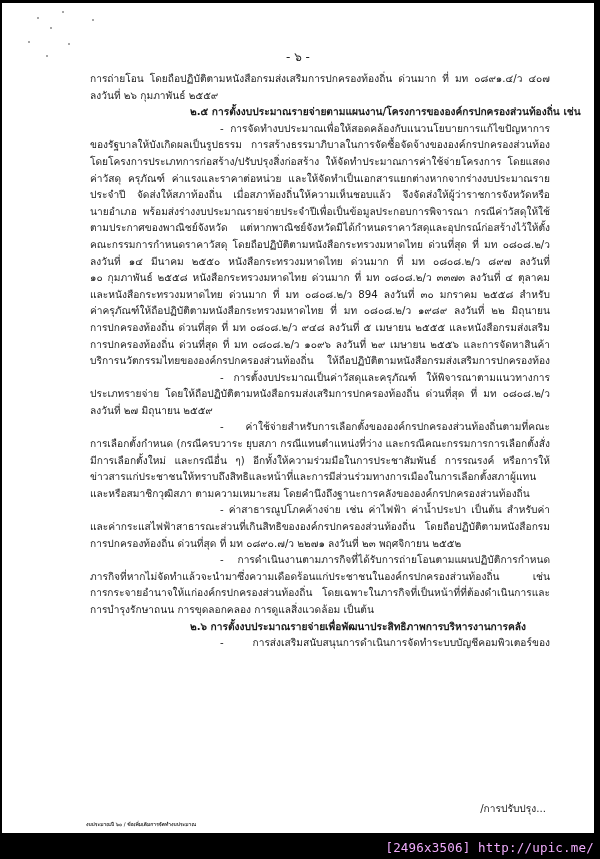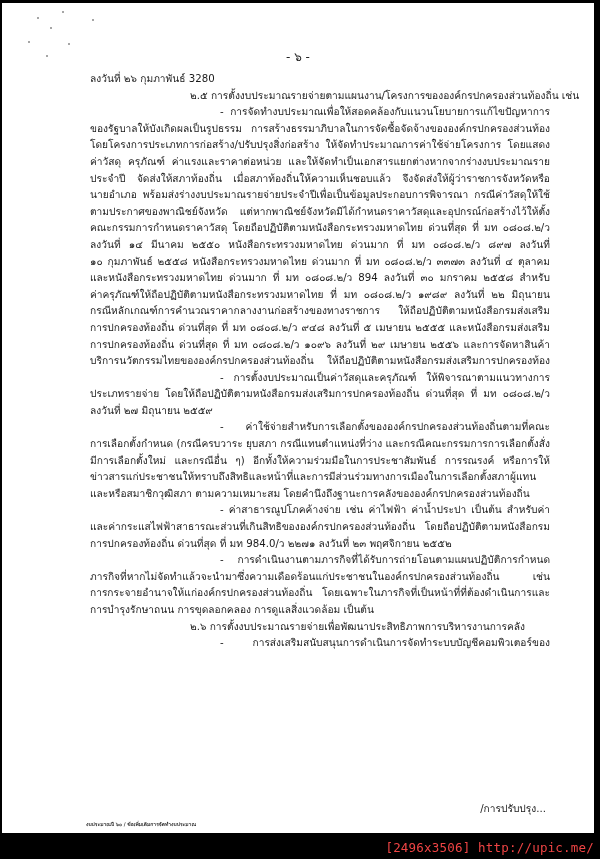--- a/index.html
+++ b/index.html
@@ -17,74 +17,74 @@
     position: absolute; top: 44px; left: 0; width: 592px; text-align: center;
     font-size: 12px; color: #222;
   }
   .body-text {
     position: absolute; left: 88px; top: 68px; width: 460px;
     font-size: 10.2px; line-height: 16.6px; color: #1a1a1a;
   }
   .line { white-space: nowrap; height: 16.6px; overflow: visible; }
   .line.justify { text-align: justify; text-align-last: justify; white-space: normal; overflow: hidden; }
   .indent-heading { padding-left: 150px; }
-  .bold { font-weight: normal; }
+  .bold { font-weight: bold; }
   .continue-marker { position: absolute; top: 797px; right: 48px; font-size: 10.2px; color: #1a1a1a; }
   .footer-note { position: absolute; top: 817px; left: 84px; font-size: 5px; color: #333; font-weight: bold; }
   .watermark {
-    position: absolute; right: 6px; bottom: 4px; color: #ef4444;
+    position: absolute; right: 6px; bottom: 4px; color: #f0abfc;
     font-family: "DejaVu Sans Mono", monospace; font-size: 12.5px; letter-spacing: 0.2px;
   }
 </style>
 </head>
 <body>
 
 <div class="page">
   <div class="specks">
     <div class="speck" style="left:60px;top:8px"></div>
     <div class="speck" style="left:90px;top:16px"></div>
     <div class="speck" style="left:48px;top:24px"></div>
     <div class="speck" style="left:35px;top:14px"></div>
     <div class="speck" style="left:26px;top:38px"></div>
     <div class="speck" style="left:66px;top:40px"></div>
     <div class="speck" style="left:44px;top:52px"></div>
   </div>
 
   <div class="page-number">- ๖ -</div>
 
   <div class="body-text" id="body-text">
-      <div class="line">ลงวันที่ ๒๖ กุมภาพันธ์ 3280</div>
+      <div class="line justify">การถ่ายโอน โดยถือปฏิบัติตามหนังสือกรมส่งเสริมการปกครองท้องถิ่น ด่วนมาก ที่ มท ๐๘๙๑.๔/ว ๔๐๗</div>
+      <div class="line">ลงวันที่ ๒๖ กุมภาพันธ์ ๒๕๕๙</div>
       <div class="line bold indent-heading" style="padding-left: 100px;">๒.๕ การตั้งงบประมาณรายจ่ายตามแผนงาน/โครงการขององค์กรปกครองส่วนท้องถิ่น เช่น</div>
       <div class="line justify" style="padding-left: 130px;">- การจัดทำงบประมาณเพื่อให้สอดคล้องกับแนวนโยบายการแก้ไขปัญหาการทุจริต</div>
       <div class="line justify">ของรัฐบาลให้บังเกิดผลเป็นรูปธรรม การสร้างธรรมาภิบาลในการจัดซื้อจัดจ้างขององค์กรปกครองส่วนท้องถิ่น</div>
       <div class="line justify">โดยโครงการประเภทการก่อสร้าง/ปรับปรุงสิ่งก่อสร้าง ให้จัดทำประมาณการค่าใช้จ่ายโครงการ โดยแสดงราคากลาง</div>
       <div class="line justify">ค่าวัสดุ ครุภัณฑ์ ค่าแรงและราคาต่อหน่วย และให้จัดทำเป็นเอกสารแยกต่างหากจากร่างงบประมาณรายจ่าย</div>
       <div class="line justify">ประจำปี จัดส่งให้สภาท้องถิ่น เมื่อสภาท้องถิ่นให้ความเห็นชอบแล้ว จึงจัดส่งให้ผู้ว่าราชการจังหวัดหรือ</div>
       <div class="line justify">นายอำเภอ พร้อมส่งร่างงบประมาณรายจ่ายประจำปีเพื่อเป็นข้อมูลประกอบการพิจารณา กรณีค่าวัสดุให้ใช้ราคา</div>
       <div class="line justify">ตามประกาศของพาณิชย์จังหวัด แต่หากพาณิชย์จังหวัดมิได้กำหนดราคาวัสดุและอุปกรณ์ก่อสร้างไว้ให้ตั้ง</div>
       <div class="line justify">คณะกรรมการกำหนดราคาวัสดุ โดยถือปฏิบัติตามหนังสือกระทรวงมหาดไทย ด่วนที่สุด ที่ มท ๐๘๐๘.๒/ว ๘๘๔</div>
       <div class="line justify">ลงวันที่ ๑๔ มีนาคม ๒๕๕๐ หนังสือกระทรวงมหาดไทย ด่วนมาก ที่ มท ๐๘๐๘.๒/ว ๘๙๗ ลงวันที่</div>
       <div class="line justify">๑๐ กุมภาพันธ์ ๒๕๕๘ หนังสือกระทรวงมหาดไทย ด่วนมาก ที่ มท ๐๘๐๘.๒/ว ๓๓๗๓ ลงวันที่ ๔ ตุลาคม ๒๕๕๐</div>
       <div class="line justify">และหนังสือกระทรวงมหาดไทย ด่วนมาก ที่ มท ๐๘๐๘.๒/ว 894 ลงวันที่ ๓๐ มกราคม ๒๕๕๘ สำหรับ</div>
       <div class="line justify">ค่าครุภัณฑ์ให้ถือปฏิบัติตามหนังสือกระทรวงมหาดไทย ที่ มท ๐๘๐๘.๒/ว ๑๙๘๙ ลงวันที่ ๒๒ มิถุนายน ๒๕๕๒</div>
-      <div class="line justify">กรณีหลักเกณฑ์การคำนวณราคากลางงานก่อสร้างของทางราชการ ให้ถือปฏิบัติตามหนังสือกรมส่งเสริม</div>
       <div class="line justify">การปกครองท้องถิ่น ด่วนที่สุด ที่ มท ๐๘๐๘.๒/ว ๙๔๘ ลงวันที่ ๕ เมษายน ๒๕๕๕ และหนังสือกรมส่งเสริม</div>
       <div class="line justify">การปกครองท้องถิ่น ด่วนที่สุด ที่ มท ๐๘๐๘.๒/ว ๑๐๙๖ ลงวันที่ ๒๙ เมษายน ๒๕๕๖ และการจัดหาสินค้าหรือ</div>
       <div class="line justify">บริการนวัตกรรมไทยขององค์กรปกครองส่วนท้องถิ่น ให้ถือปฏิบัติตามหนังสือกรมส่งเสริมการปกครองท้องถิ่น</div>
       <div class="line justify" style="padding-left: 130px;">- การตั้งงบประมาณเป็นค่าวัสดุและครุภัณฑ์ ให้พิจารณาตามแนวทางการจำแนก</div>
       <div class="line justify">ประเภทรายจ่าย โดยให้ถือปฏิบัติตามหนังสือกรมส่งเสริมการปกครองท้องถิ่น ด่วนที่สุด ที่ มท ๐๘๐๘.๒/ว ๑๒๔๘</div>
       <div class="line">ลงวันที่ ๒๗ มิถุนายน ๒๕๕๙</div>
       <div class="line justify" style="padding-left: 130px;">- ค่าใช้จ่ายสำหรับการเลือกตั้งขององค์กรปกครองส่วนท้องถิ่นตามที่คณะกรรมการ</div>
       <div class="line justify">การเลือกตั้งกำหนด (กรณีครบวาระ ยุบสภา กรณีแทนตำแหน่งที่ว่าง และกรณีคณะกรรมการการเลือกตั้งสั่งให้</div>
       <div class="line justify">มีการเลือกตั้งใหม่ และกรณีอื่น ๆ) อีกทั้งให้ความร่วมมือในการประชาสัมพันธ์ การรณรงค์ หรือการให้ข้อมูล</div>
       <div class="line justify">ข่าวสารแก่ประชาชนให้ทราบถึงสิทธิและหน้าที่และการมีส่วนร่วมทางการเมืองในการเลือกตั้งสภาผู้แทนราษฎร</div>
       <div class="line">และหรือสมาชิกวุฒิสภา ตามความเหมาะสม โดยคำนึงถึงฐานะการคลังขององค์กรปกครองส่วนท้องถิ่น</div>
       <div class="line justify" style="padding-left: 130px;">- ค่าสาธารณูปโภคค้างจ่าย เช่น ค่าไฟฟ้า ค่าน้ำประปา เป็นต้น สำหรับค่าไฟฟ้าค้างจ่าย</div>
       <div class="line justify">และค่ากระแสไฟฟ้าสาธารณะส่วนที่เกินสิทธิขององค์กรปกครองส่วนท้องถิ่น โดยถือปฏิบัติตามหนังสือกรมส่งเสริม</div>
-      <div class="line">การปกครองท้องถิ่น ด่วนที่สุด ที่ มท 984.0/ว ๒๒๗๑ ลงวันที่ ๒๓ พฤศจิกายน ๒๕๕๒</div>
+      <div class="line">การปกครองท้องถิ่น ด่วนที่สุด ที่ มท ๐๘๙๐.๗/ว ๒๒๗๑ ลงวันที่ ๒๓ พฤศจิกายน ๒๕๕๒</div>
       <div class="line justify" style="padding-left: 130px;">- การดำเนินงานตามภารกิจที่ได้รับการถ่ายโอนตามแผนปฏิบัติการกำหนดขั้นตอน</div>
       <div class="line justify">ภารกิจที่หากไม่จัดทำแล้วจะนำมาซึ่งความเดือดร้อนแก่ประชาชนในองค์กรปกครองส่วนท้องถิ่น เช่น</div>
       <div class="line justify">การกระจายอำนาจให้แก่องค์กรปกครองส่วนท้องถิ่น โดยเฉพาะในภารกิจที่เป็นหน้าที่ที่ต้องดำเนินการและ</div>
       <div class="line">การบำรุงรักษาถนน การขุดลอกคลอง การดูแลสิ่งแวดล้อม เป็นต้น</div>
       <div class="line bold" style="padding-left: 100px;">๒.๖ การตั้งงบประมาณรายจ่ายเพื่อพัฒนาประสิทธิภาพการบริหารงานการคลัง</div>
       <div class="line justify" style="padding-left: 130px;">-  การส่งเสริมสนับสนุนการดำเนินการจัดทำระบบบัญชีคอมพิวเตอร์ขององค์กร</div>
     </div>
 
   <div class="continue-marker">/การปรับปรุง...</div>
   <div class="footer-note">งบประมาณปี ๖๐ / ข้อเพิ่มเติมการจัดทำงบประมาณ</div>

